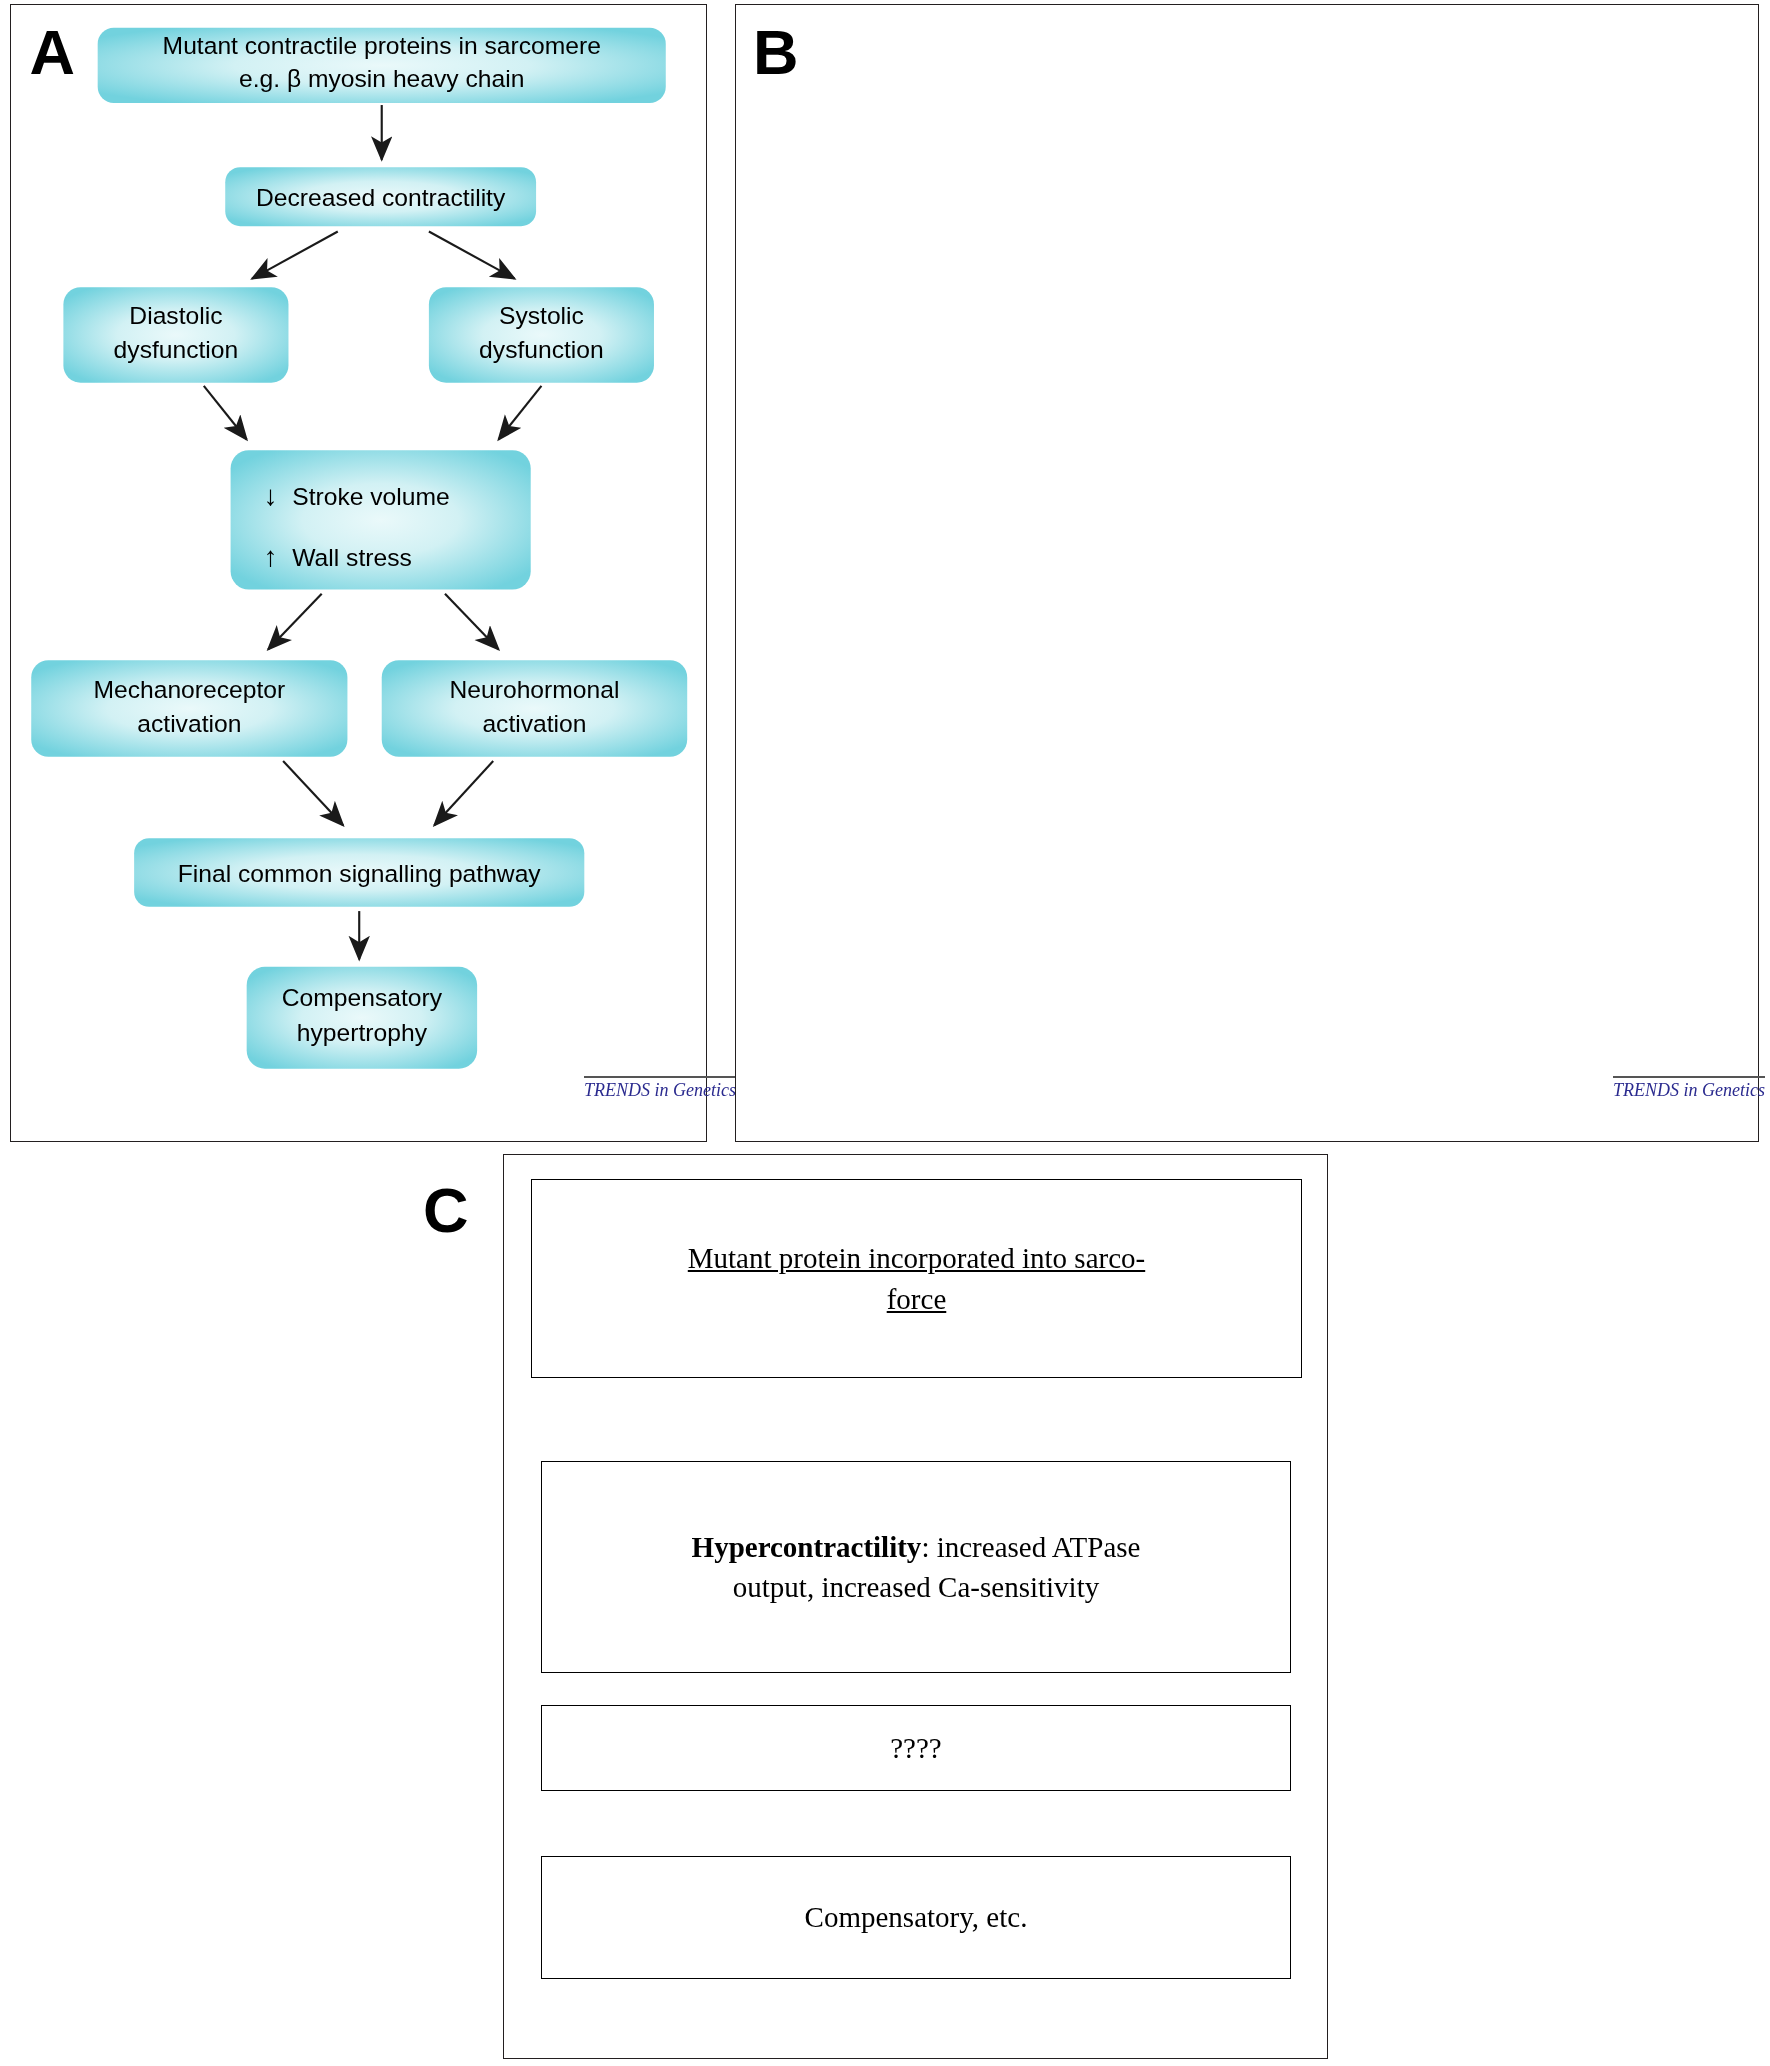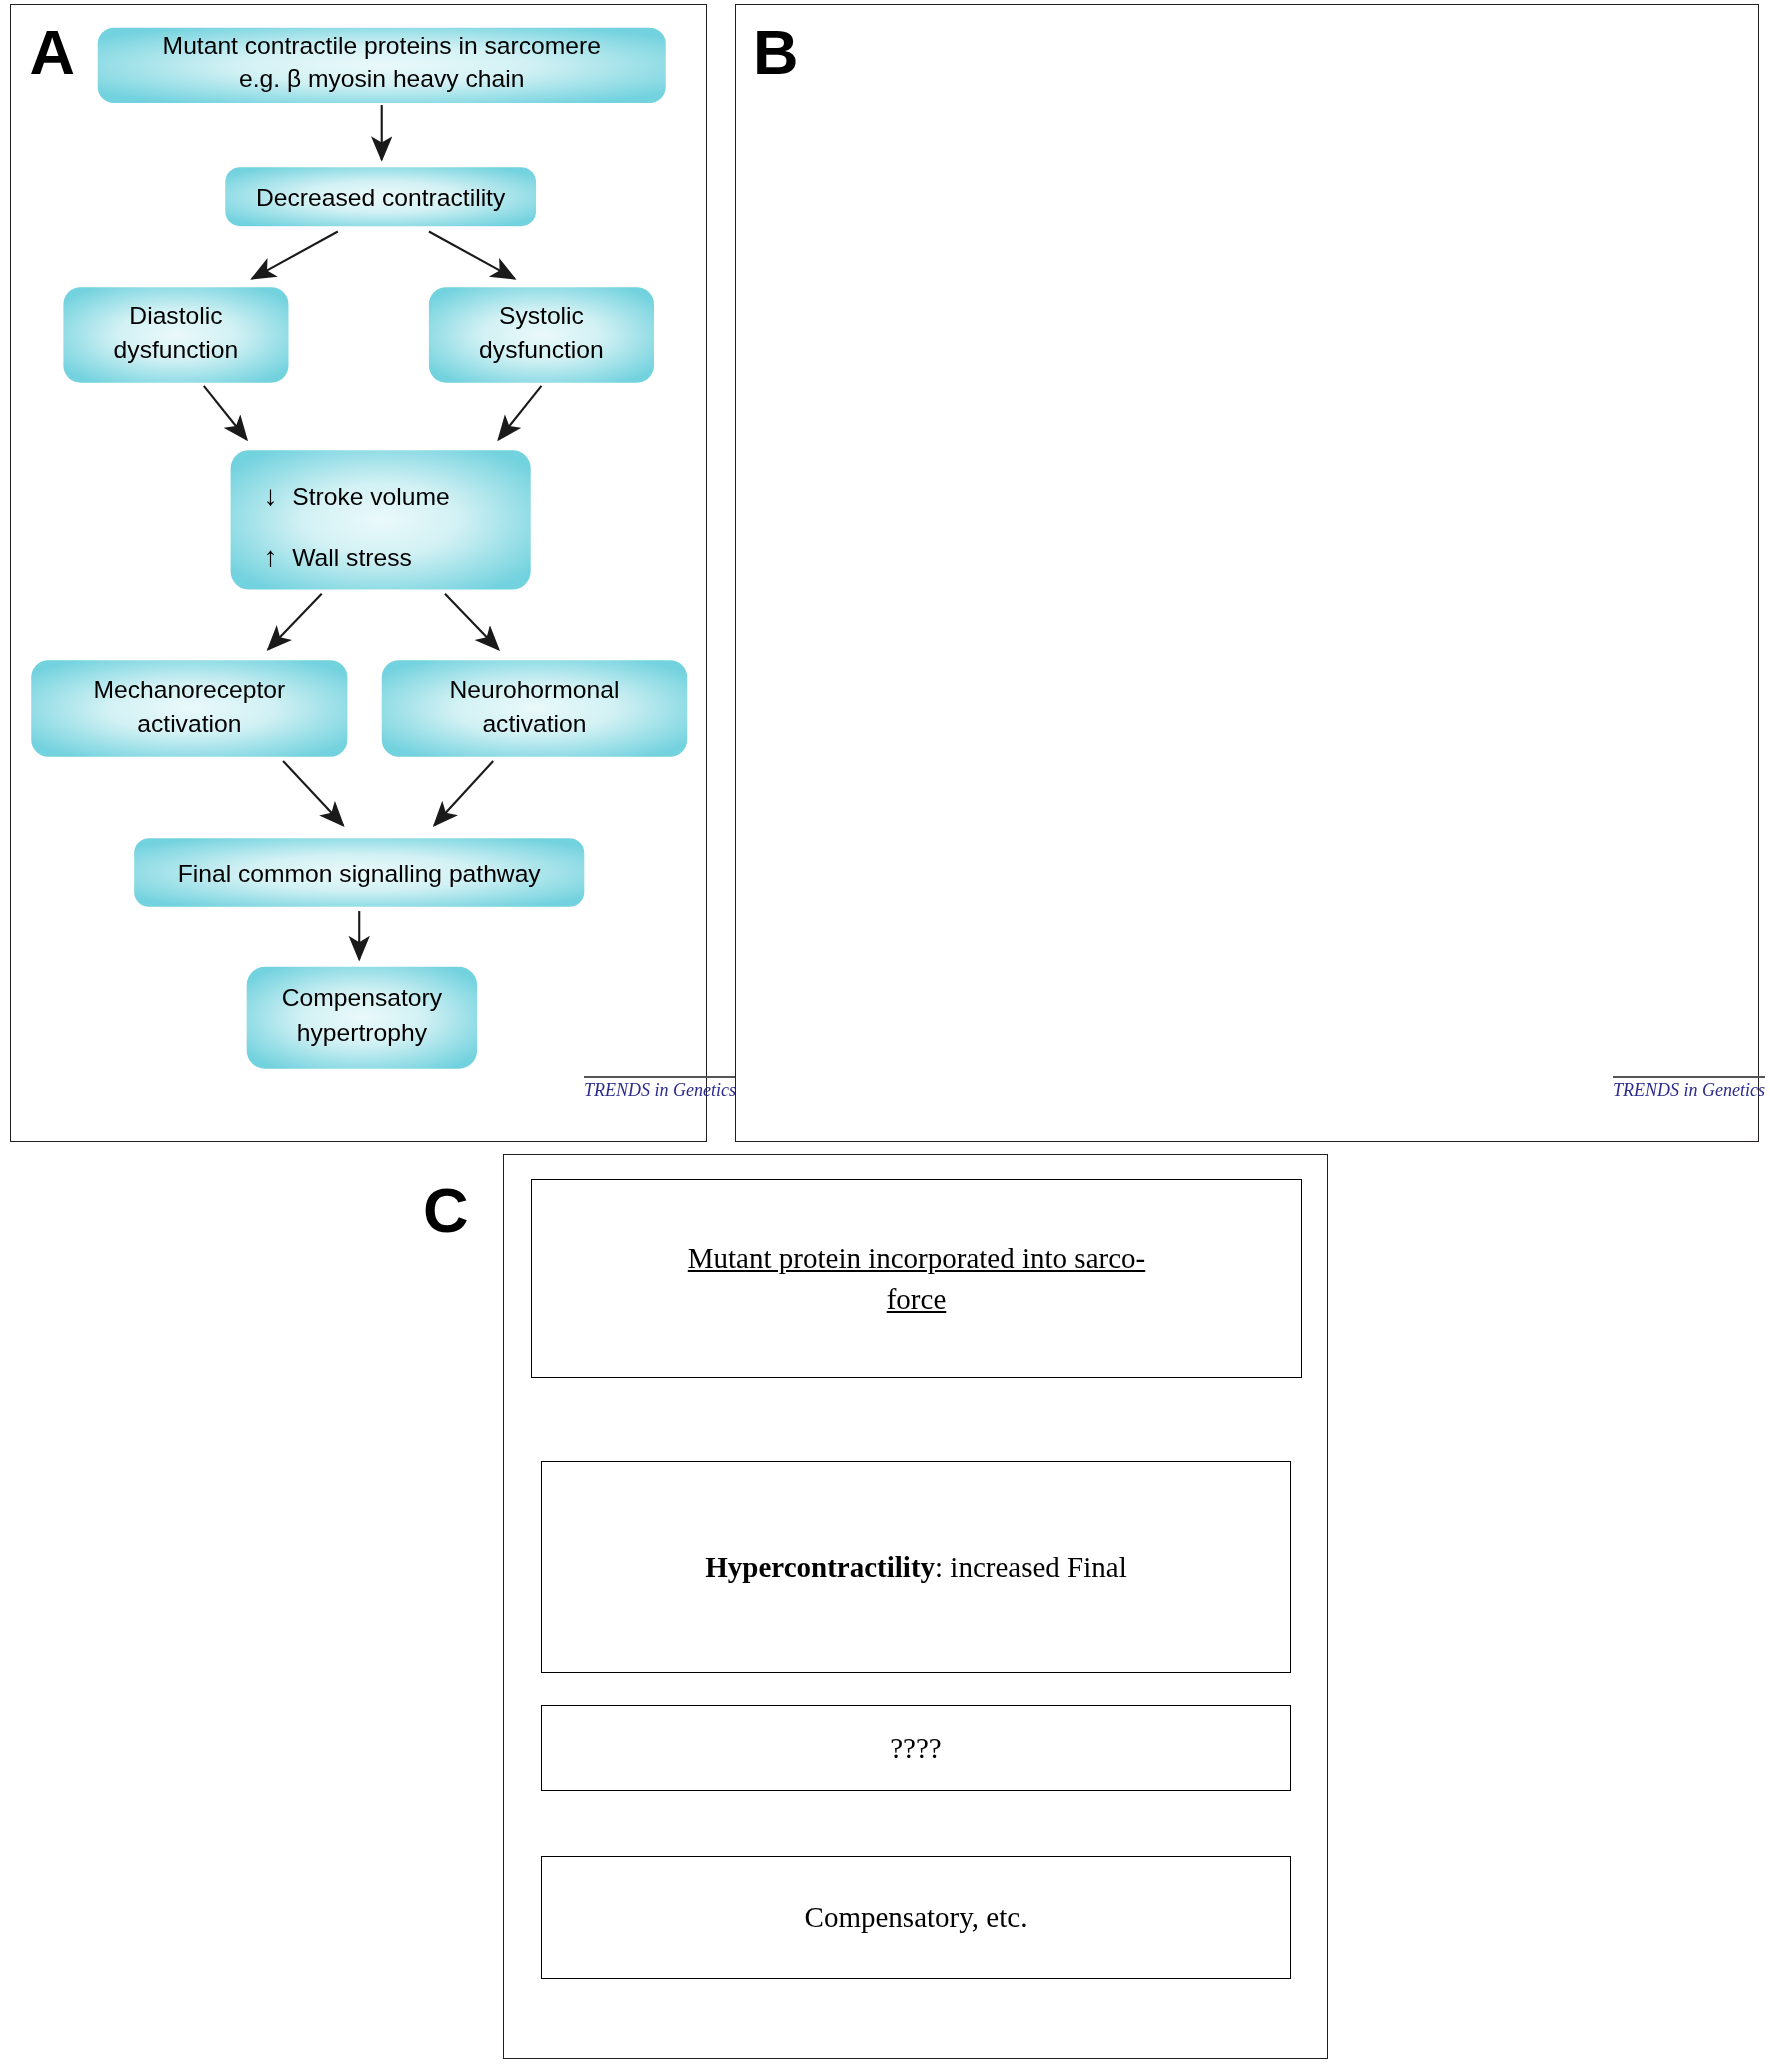--- a/index.html
+++ b/index.html
@@ -212,22 +212,23 @@
 <div class="serifbox" id="c-box-1" style="left:531px;top:1179px;width:771px;height:199px;text-decoration:underline;">
   <div>
     <div>Mutant protein incorporated into sarco-</div>
     <div>force</div>
   </div>
 </div>
 
 <div class="serifbox" id="c-box-2" style="left:541px;top:1461px;width:750px;height:212px;">
   <div>
     <div>
-      <b>Hypercontractility</b><span>: increased Final</span>
+      <b>Hypercontractility</b><span>: increased ATPase</span>
     </div>
+    <div>output, increased Ca-sensitivity</div>
   </div>
 </div>
 
 <div class="serifbox" id="c-box-3" style="left:541px;top:1705px;width:750px;height:86px;">
   <div>????</div>
 </div>
 
 <div class="serifbox" id="c-box-4" style="left:541px;top:1856px;width:750px;height:123px;">
   <div>Compensatory, etc.</div>
 </div>

